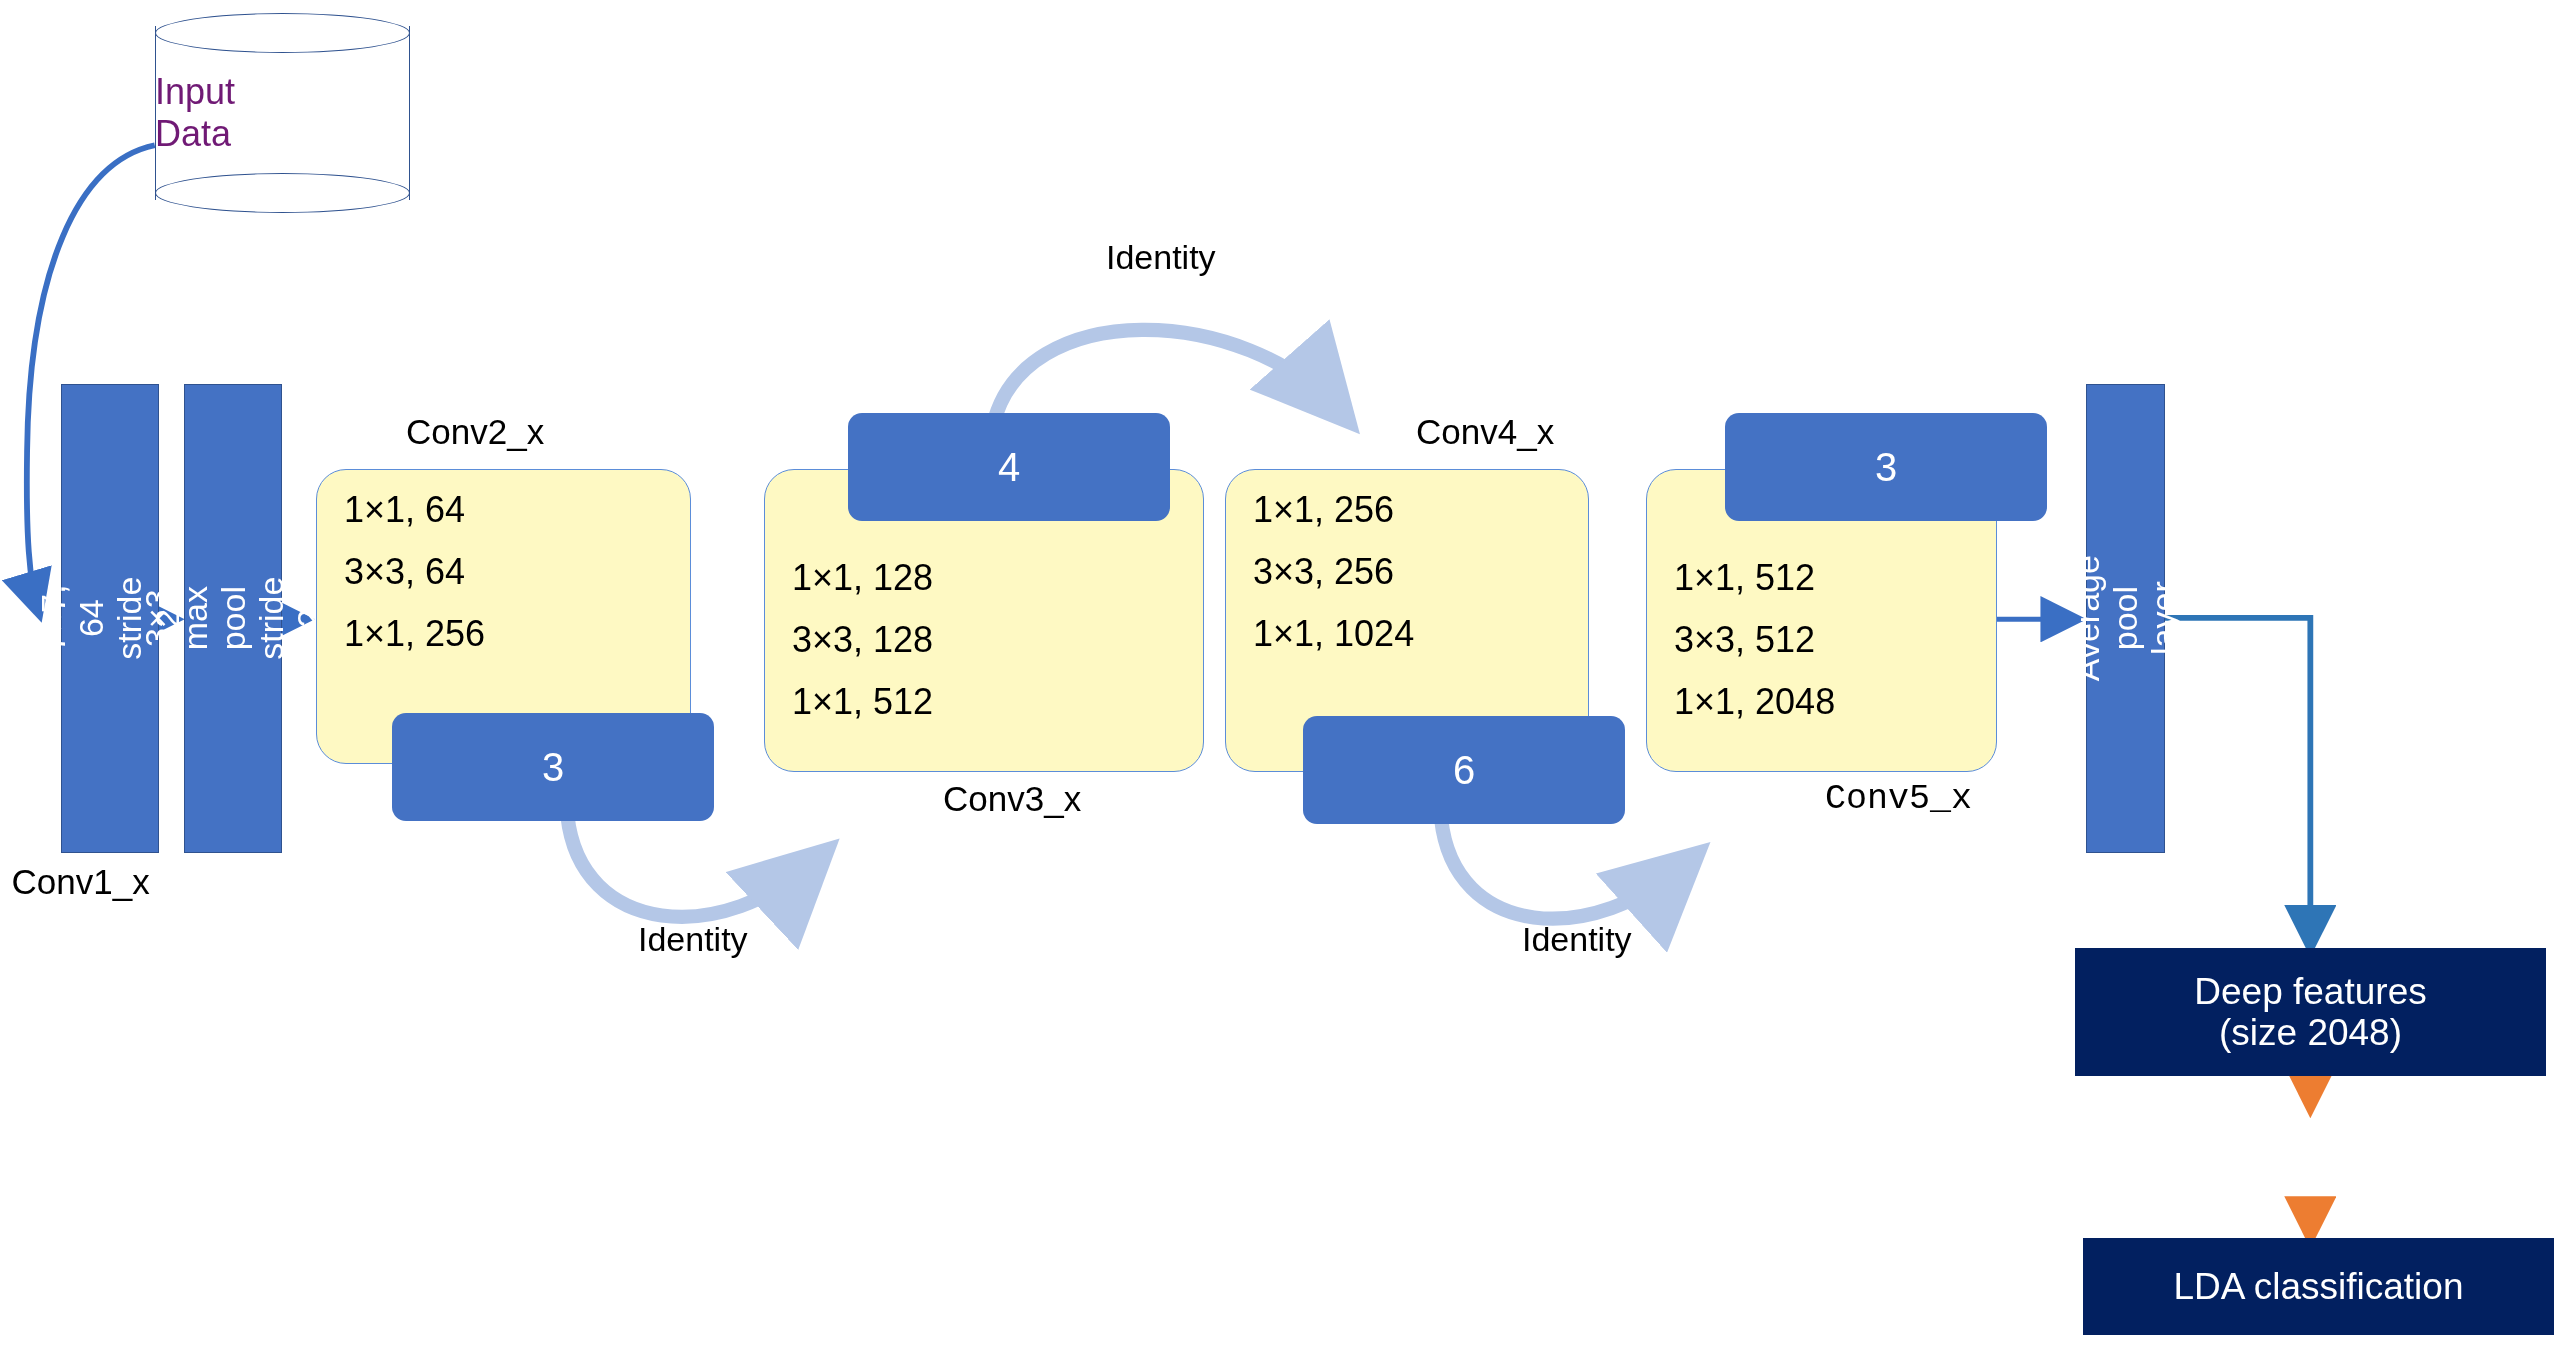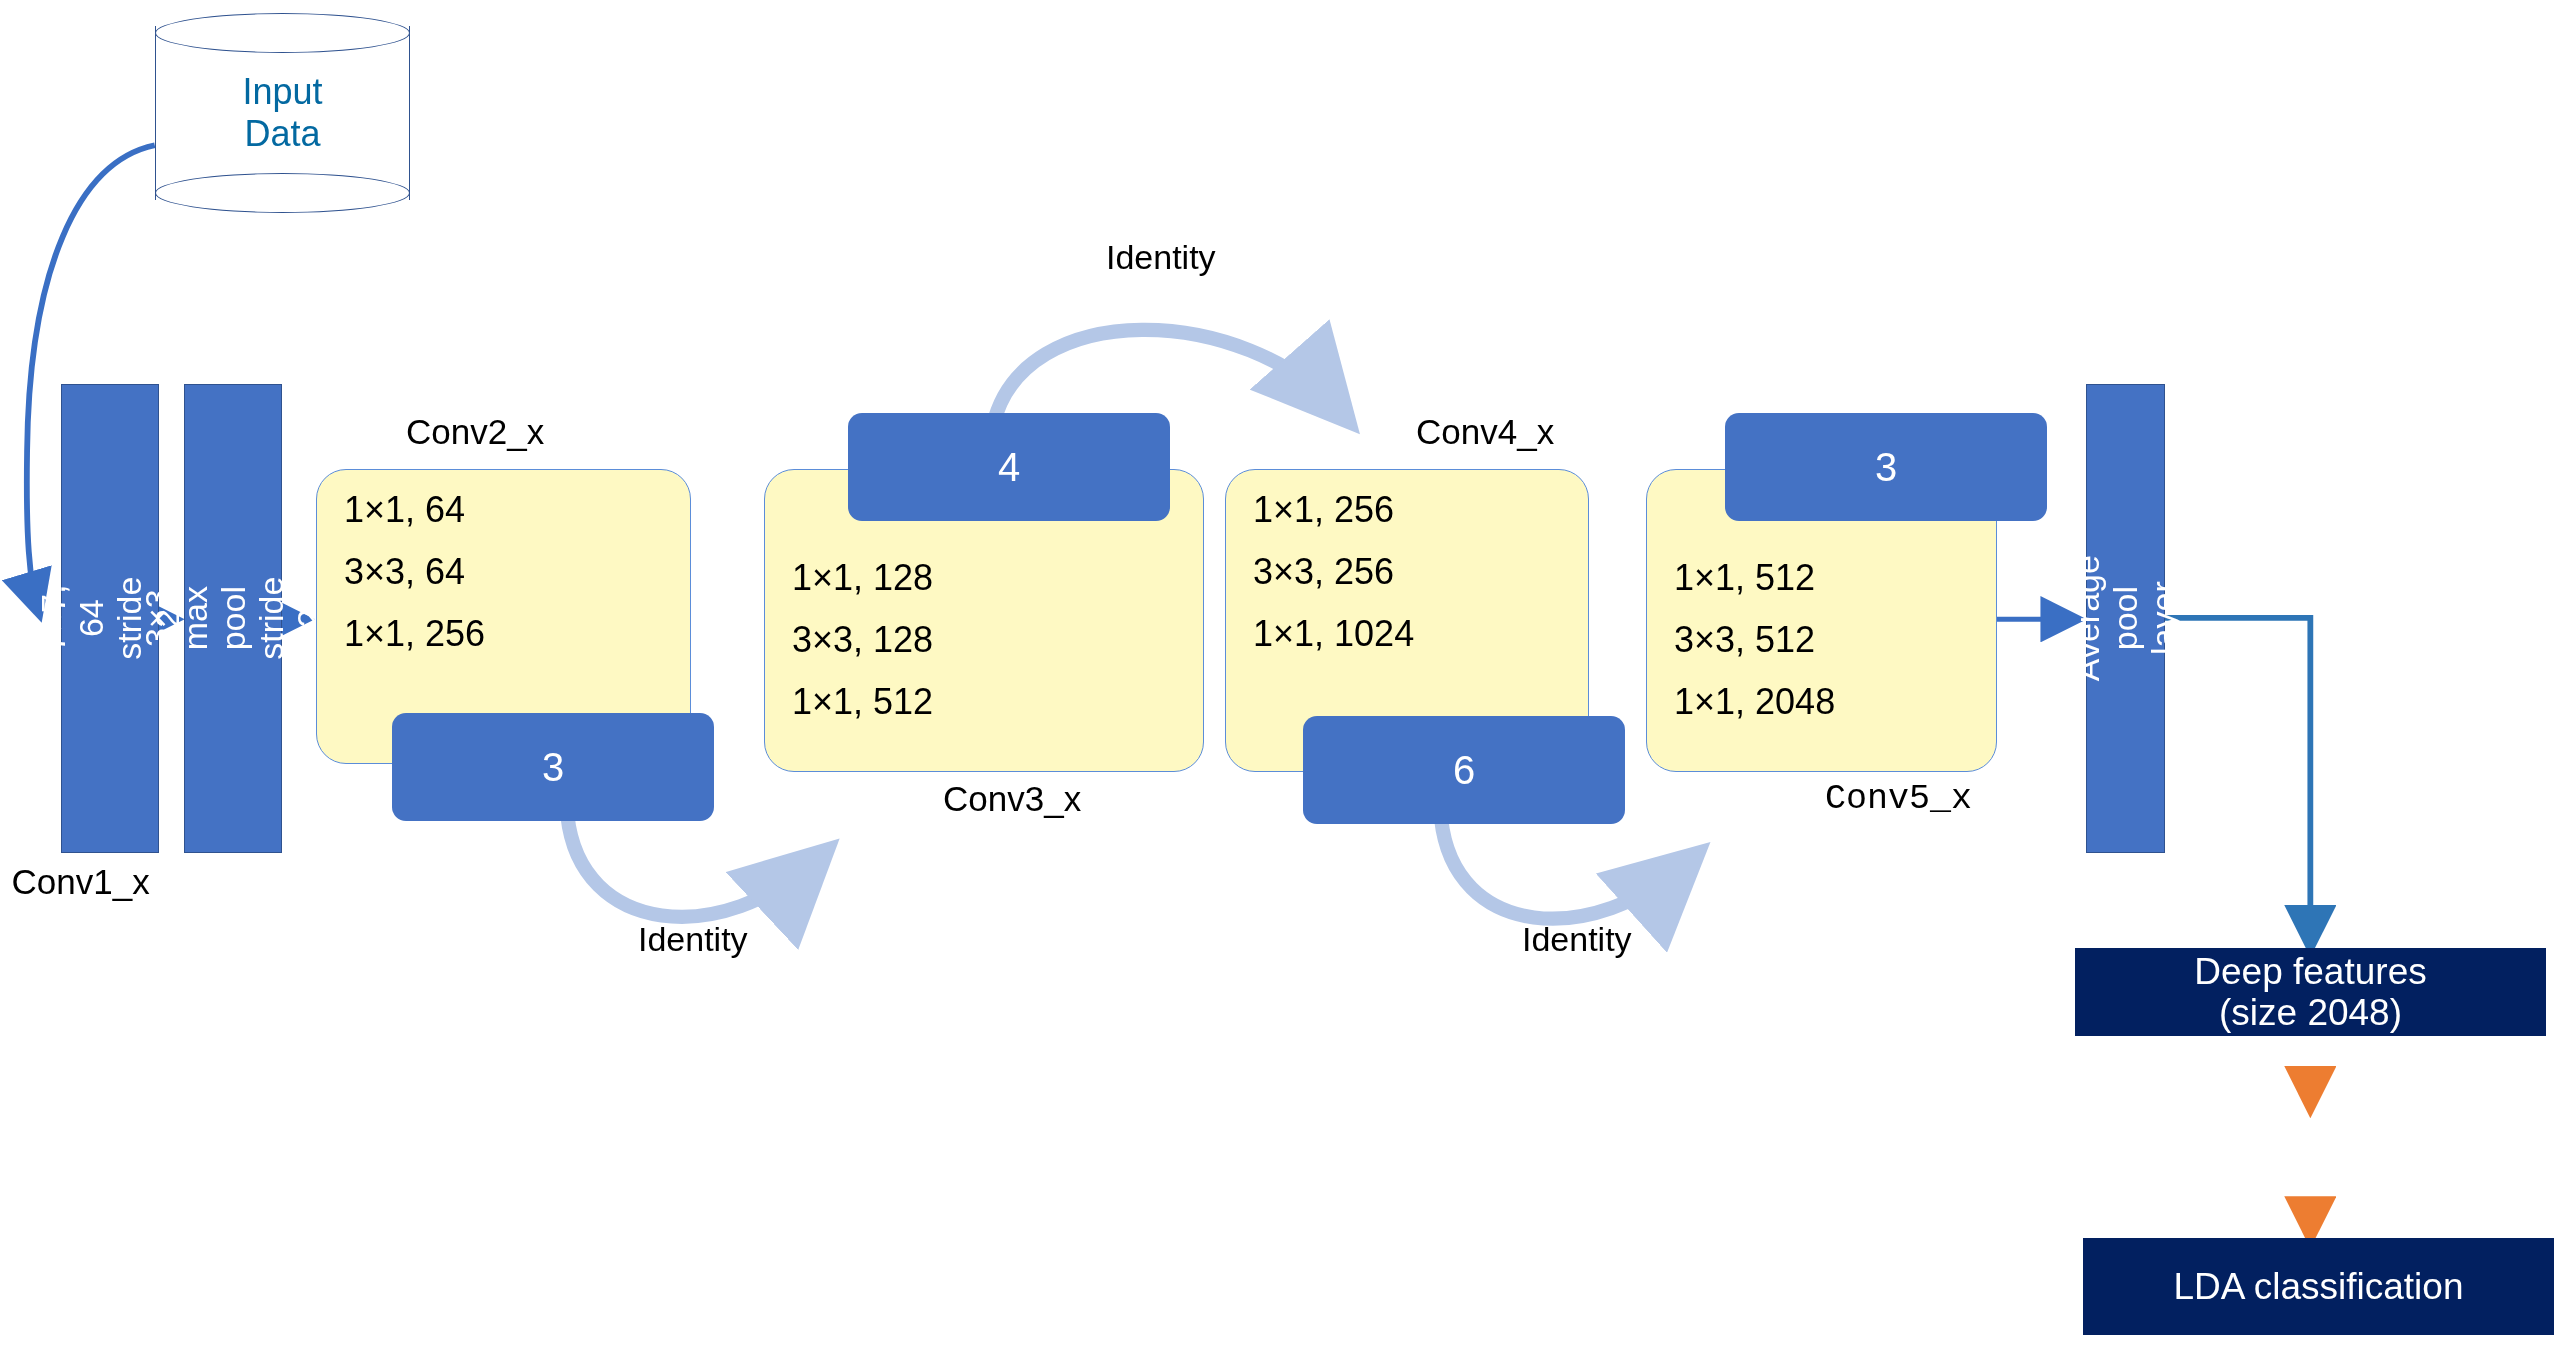--- a/index.html
+++ b/index.html
@@ -82,21 +82,21 @@
   .cyl .top,.cyl .bot{
     position:absolute;left:0;width:100%;height:40px;
     border:1.9px solid #2F528F;border-radius:50%;
     background:#ffffff;box-sizing:border-box;
   }
   .cyl .top{top:0;}
   .cyl .bot{bottom:0;background:transparent;}
   .cyl .cyltext{
     position:absolute;left:0;right:0;top:50%;
     transform:translateY(-50%);
-    text-align:center;color:#0369a1;
+    color:#701a75;
     font-size:36px;line-height:1.18;white-space:pre-line;
   }
   svg{position:absolute;left:0;top:0;overflow:visible;}
 </style>
 </head>
 <body>
 
 <div id="stage">
 
   <svg width="2576" height="1359" viewBox="0 0 3995 2107">
@@ -190,21 +190,21 @@
       <div>1×1, 2048</div>
     </div>
   </div>
   <div class="badge abs" style="left:1725px;top:413px;width:322px;height:108px;">3</div>
   <div class="lbl abs" style="left:1825px;top:780px;font-family:Liberation Mono, monospace;">Conv5_x</div>
 
   <div class="vbar abs" style="left:2086px;top:384px;width:79px;height:469px;">
     <div class="vtext" style="width:451px;">Average pool layer</div>
   </div>
 
-  <div class="navybox abs" style="left:2075px;top:948px;width:471px;height:88px;">Deep features
+  <div class="navybox abs" style="left:2075px;top:948px;width:471px;height:128px;">Deep features
 (size 2048)</div>
   <div class="navybox abs" style="left:2075px;top:1238px;width:471px;height:97px;margin-left:8px;">LDA classification</div>
 
   <div class="lbl lbl-identity abs" style="left:638px;top:921px;">Identity</div>
   <div class="lbl lbl-identity abs" style="left:1106px;top:239px;">Identity</div>
   <div class="lbl lbl-identity abs" style="left:1522px;top:921px;">Identity</div>
 
 </div>
 
 

